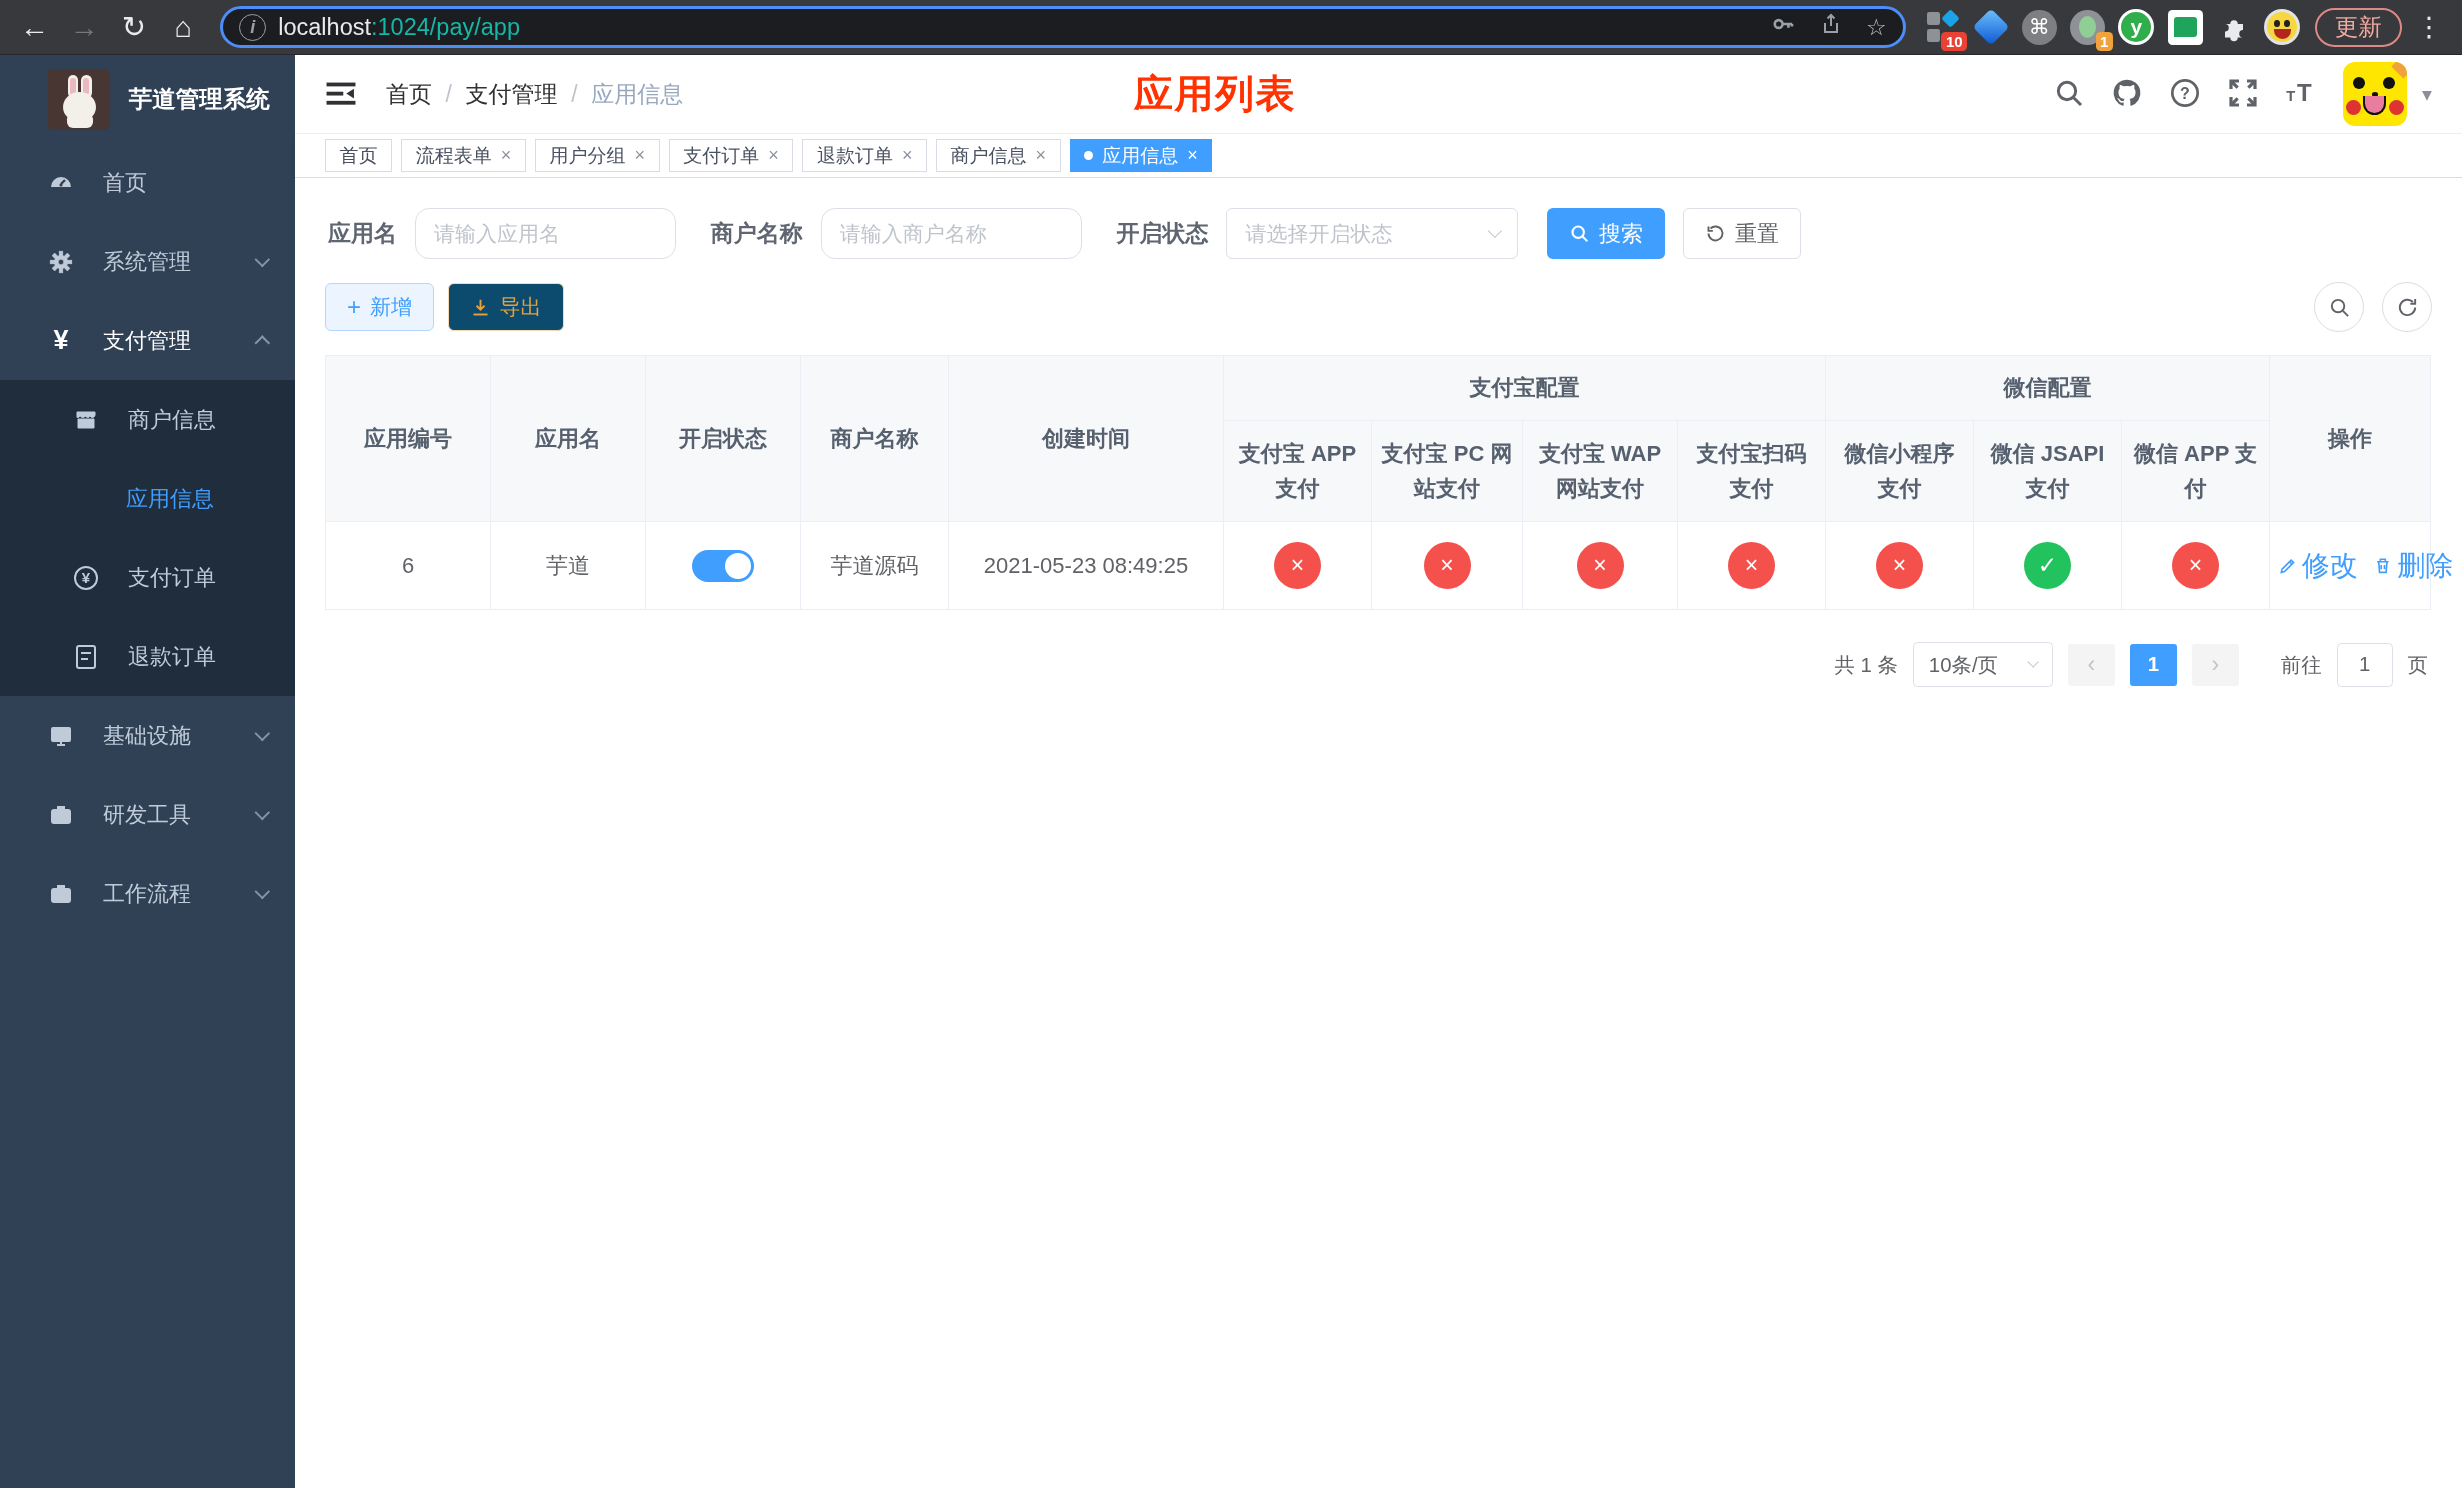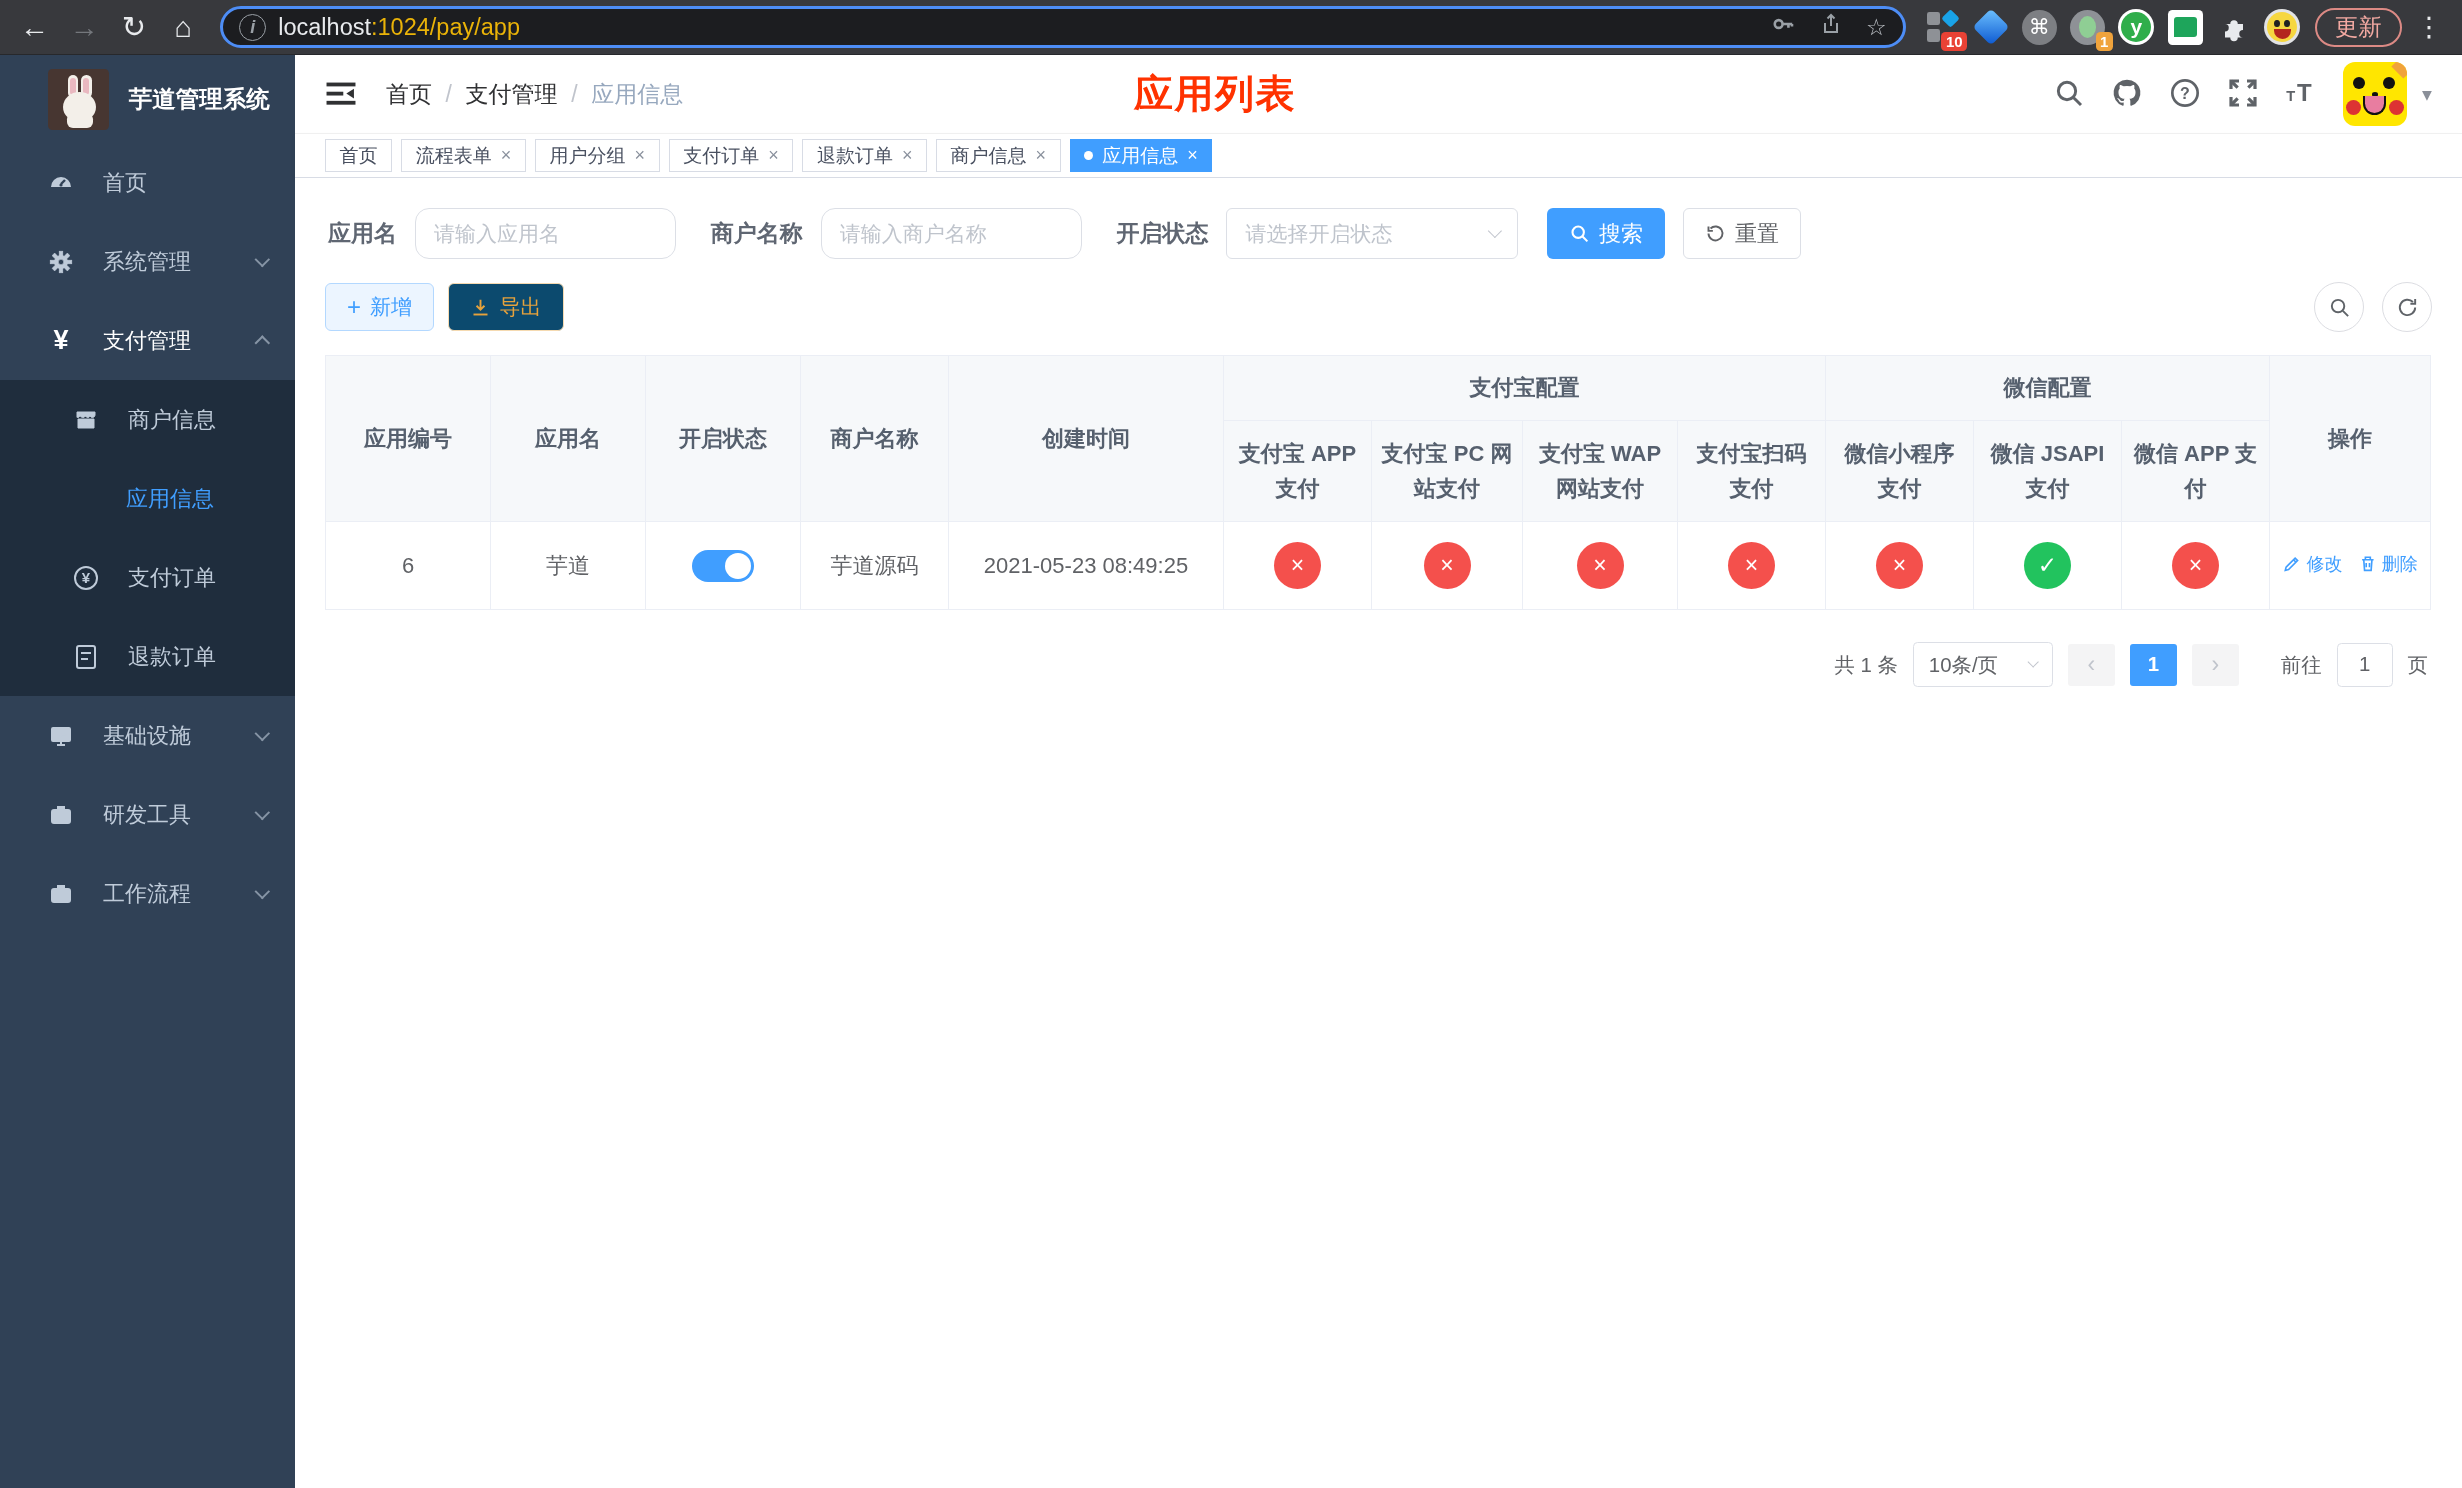--- a/index.html
+++ b/index.html
@@ -10,21 +10,21 @@
   .chrome { height:55px; background:#38393d; display:flex; align-items:center;
     padding:0 13.6px; gap:7.6px; border-bottom:1.5px solid #27282b; }
   .nav-ico { width:42px; height:42px; display:flex; align-items:center; justify-content:center;
     color:#e8eaed; font-size:29px; border-radius:50%; }
   .nav-ico.disabled { color:#74777c; }
   .url-bar { flex:1; height:42px; background:#1c1d20; border:3px solid #4d8df6;
     border-radius:23px; display:flex; align-items:center; padding:0 16.7px; gap:12px; margin:0 7.6px; }
   .url-info { width:27px; height:27px; border:1.9px solid #9aa0a6; border-radius:50%;
     color:#9aa0a6; font-size:18px; display:flex; align-items:center; justify-content:center; font-style:italic; font-weight:700;}
   .url-text { font-size:23.5px; color:#e8eaed; flex:1; white-space:nowrap; }
-  .url-text .dim { color:#eab308;margin-top:30px; }
+  .url-text .dim { color:#14b8a6;margin-top:30px; }
   .url-right { display:flex; gap:23px; color:#bdc1c6; font-size:23px; align-items:center;}
   .ext { width:41px; height:41px; position:relative; display:flex; align-items:center; justify-content:center; }
   .badge { position:absolute; bottom:-3px; right:-4.5px; background:#e94235; color:#fff;
     font-size:15px; border-radius:4.5px; padding:0.8px 4.5px; font-weight:700; }
   .badge.orange { background:#f0a33c; color:#fff; }
   .ext-grid { position:relative; width:30px; height:30px; }
   .ext-grid i { position:absolute; width:13px; height:13px; background:#8e9196; border-radius:2.3px; }
   .ext-grid i.b1{top:0;left:0} .ext-grid i.b2{bottom:0;left:0}
   .ext-grid i.di{top:0;right:0;background:#19a3e8;transform:rotate(45deg);}
   .ext-kite { width:26px; height:26px; background:linear-gradient(135deg,#6ec2ff,#0b57d0);
@@ -147,21 +147,21 @@
   .grid td { color:#606266; font-size:22px; height:88px; background:#fff; }
   .grid tr.group-row th { height:65px; }
   .grid tr.sub-row th { height:101px; }
   .st { width:47px; height:47px; border-radius:50%; display:inline-flex; align-items:center;
     justify-content:center; color:#fff; font-size:23px; }
   .st.red { background:#f4504c; }
   .st.green { background:#22c35e; }
   .toggle { width:62px; height:32px; background:#409eff; border-radius:16px; position:relative;
     display:inline-block; cursor:pointer; vertical-align:middle;}
   .toggle i { position:absolute; width:26px; height:26px; background:#fff; border-radius:50%; top:3px; right:3px;}
-  .op-link { color:#409eff; font-size:18px; display:inline-flex; align-items:center; gap:4.5px;
+  .op-link { color:#409eff; font-size:28px; display:inline-flex; align-items:center; gap:4.5px;
     cursor:pointer; margin:0 7.6px; white-space:nowrap;}
   .op-link svg { width:19.7px; height:19.7px; }
 
   
   .pager { display:flex; align-items:center; justify-content:flex-end; margin-top:32px;
     gap:15px; color:#606266; font-size:20.4px; width:2103px; }
   .psel { width:140px; height:45px; border:1.5px solid #dcdfe6; border-radius:4.5px; display:flex;
     align-items:center; padding:0 15px; gap:7.6px; color:#606266; cursor:pointer;}
   .psel .chev2 { margin-left:auto; width:8.3px; height:8.3px; border-right:1.9px solid #c0c4cc;
     border-bottom:1.9px solid #c0c4cc; transform:rotate(45deg); margin-top:-3.8px;}

